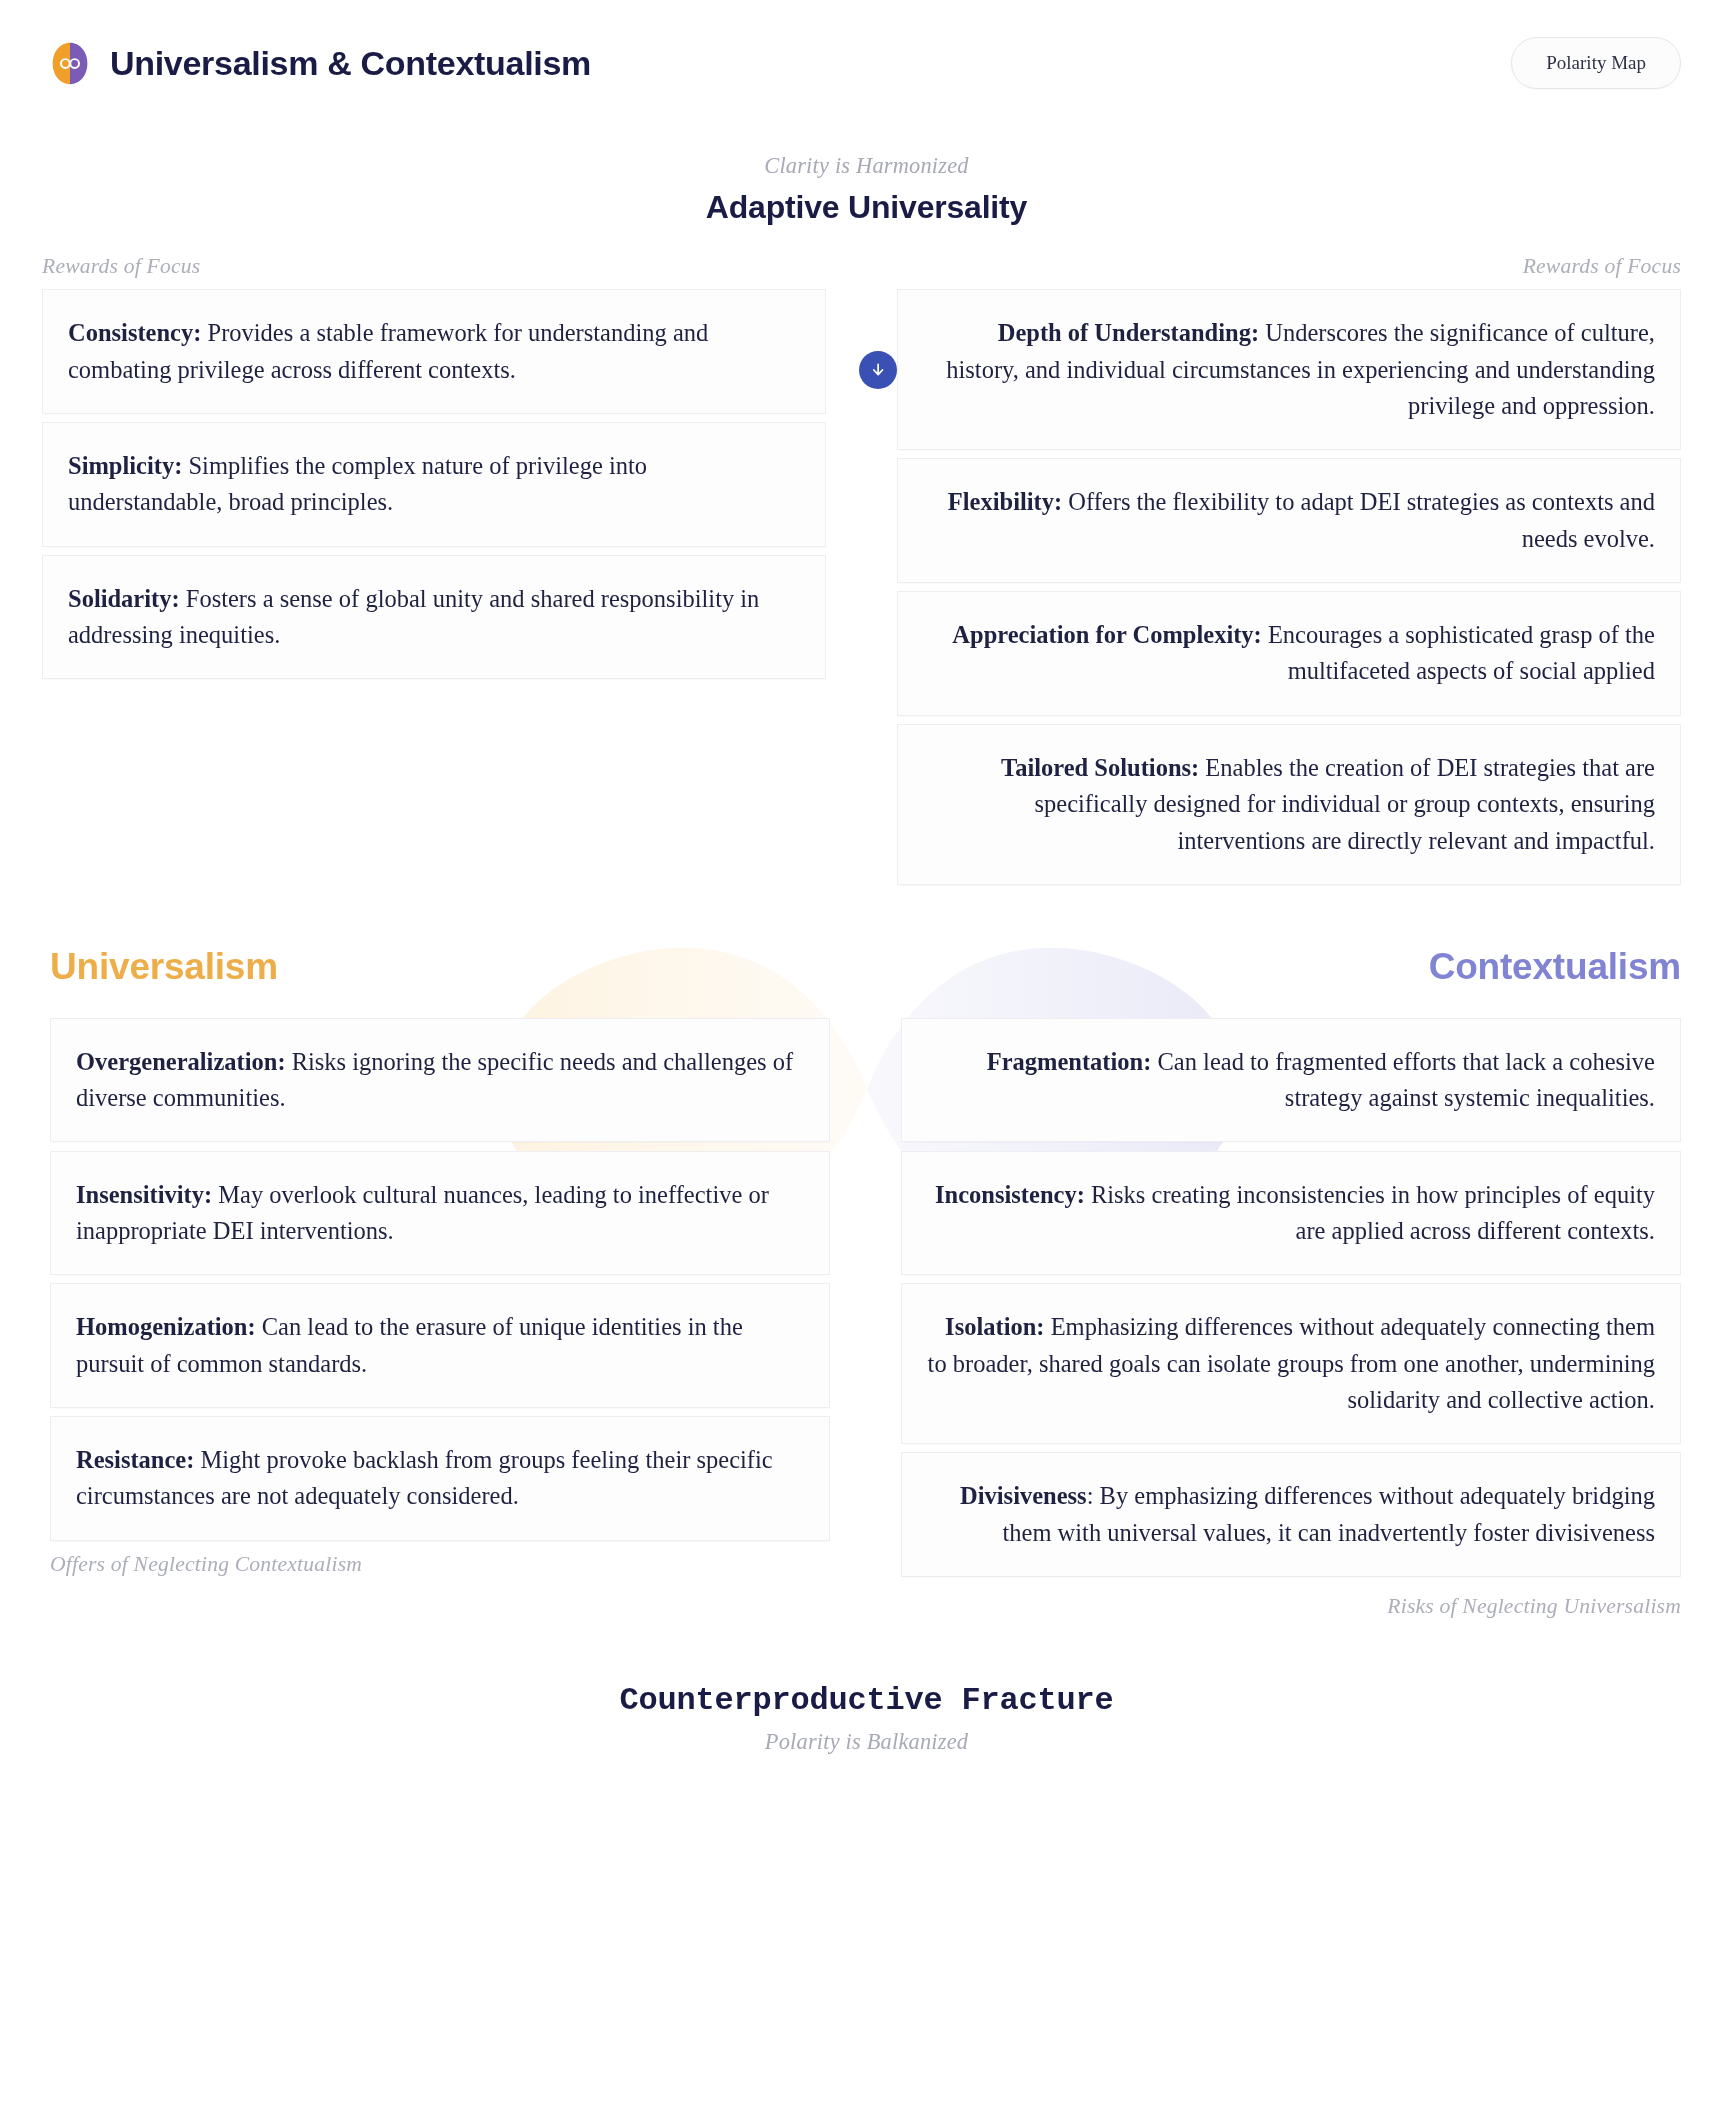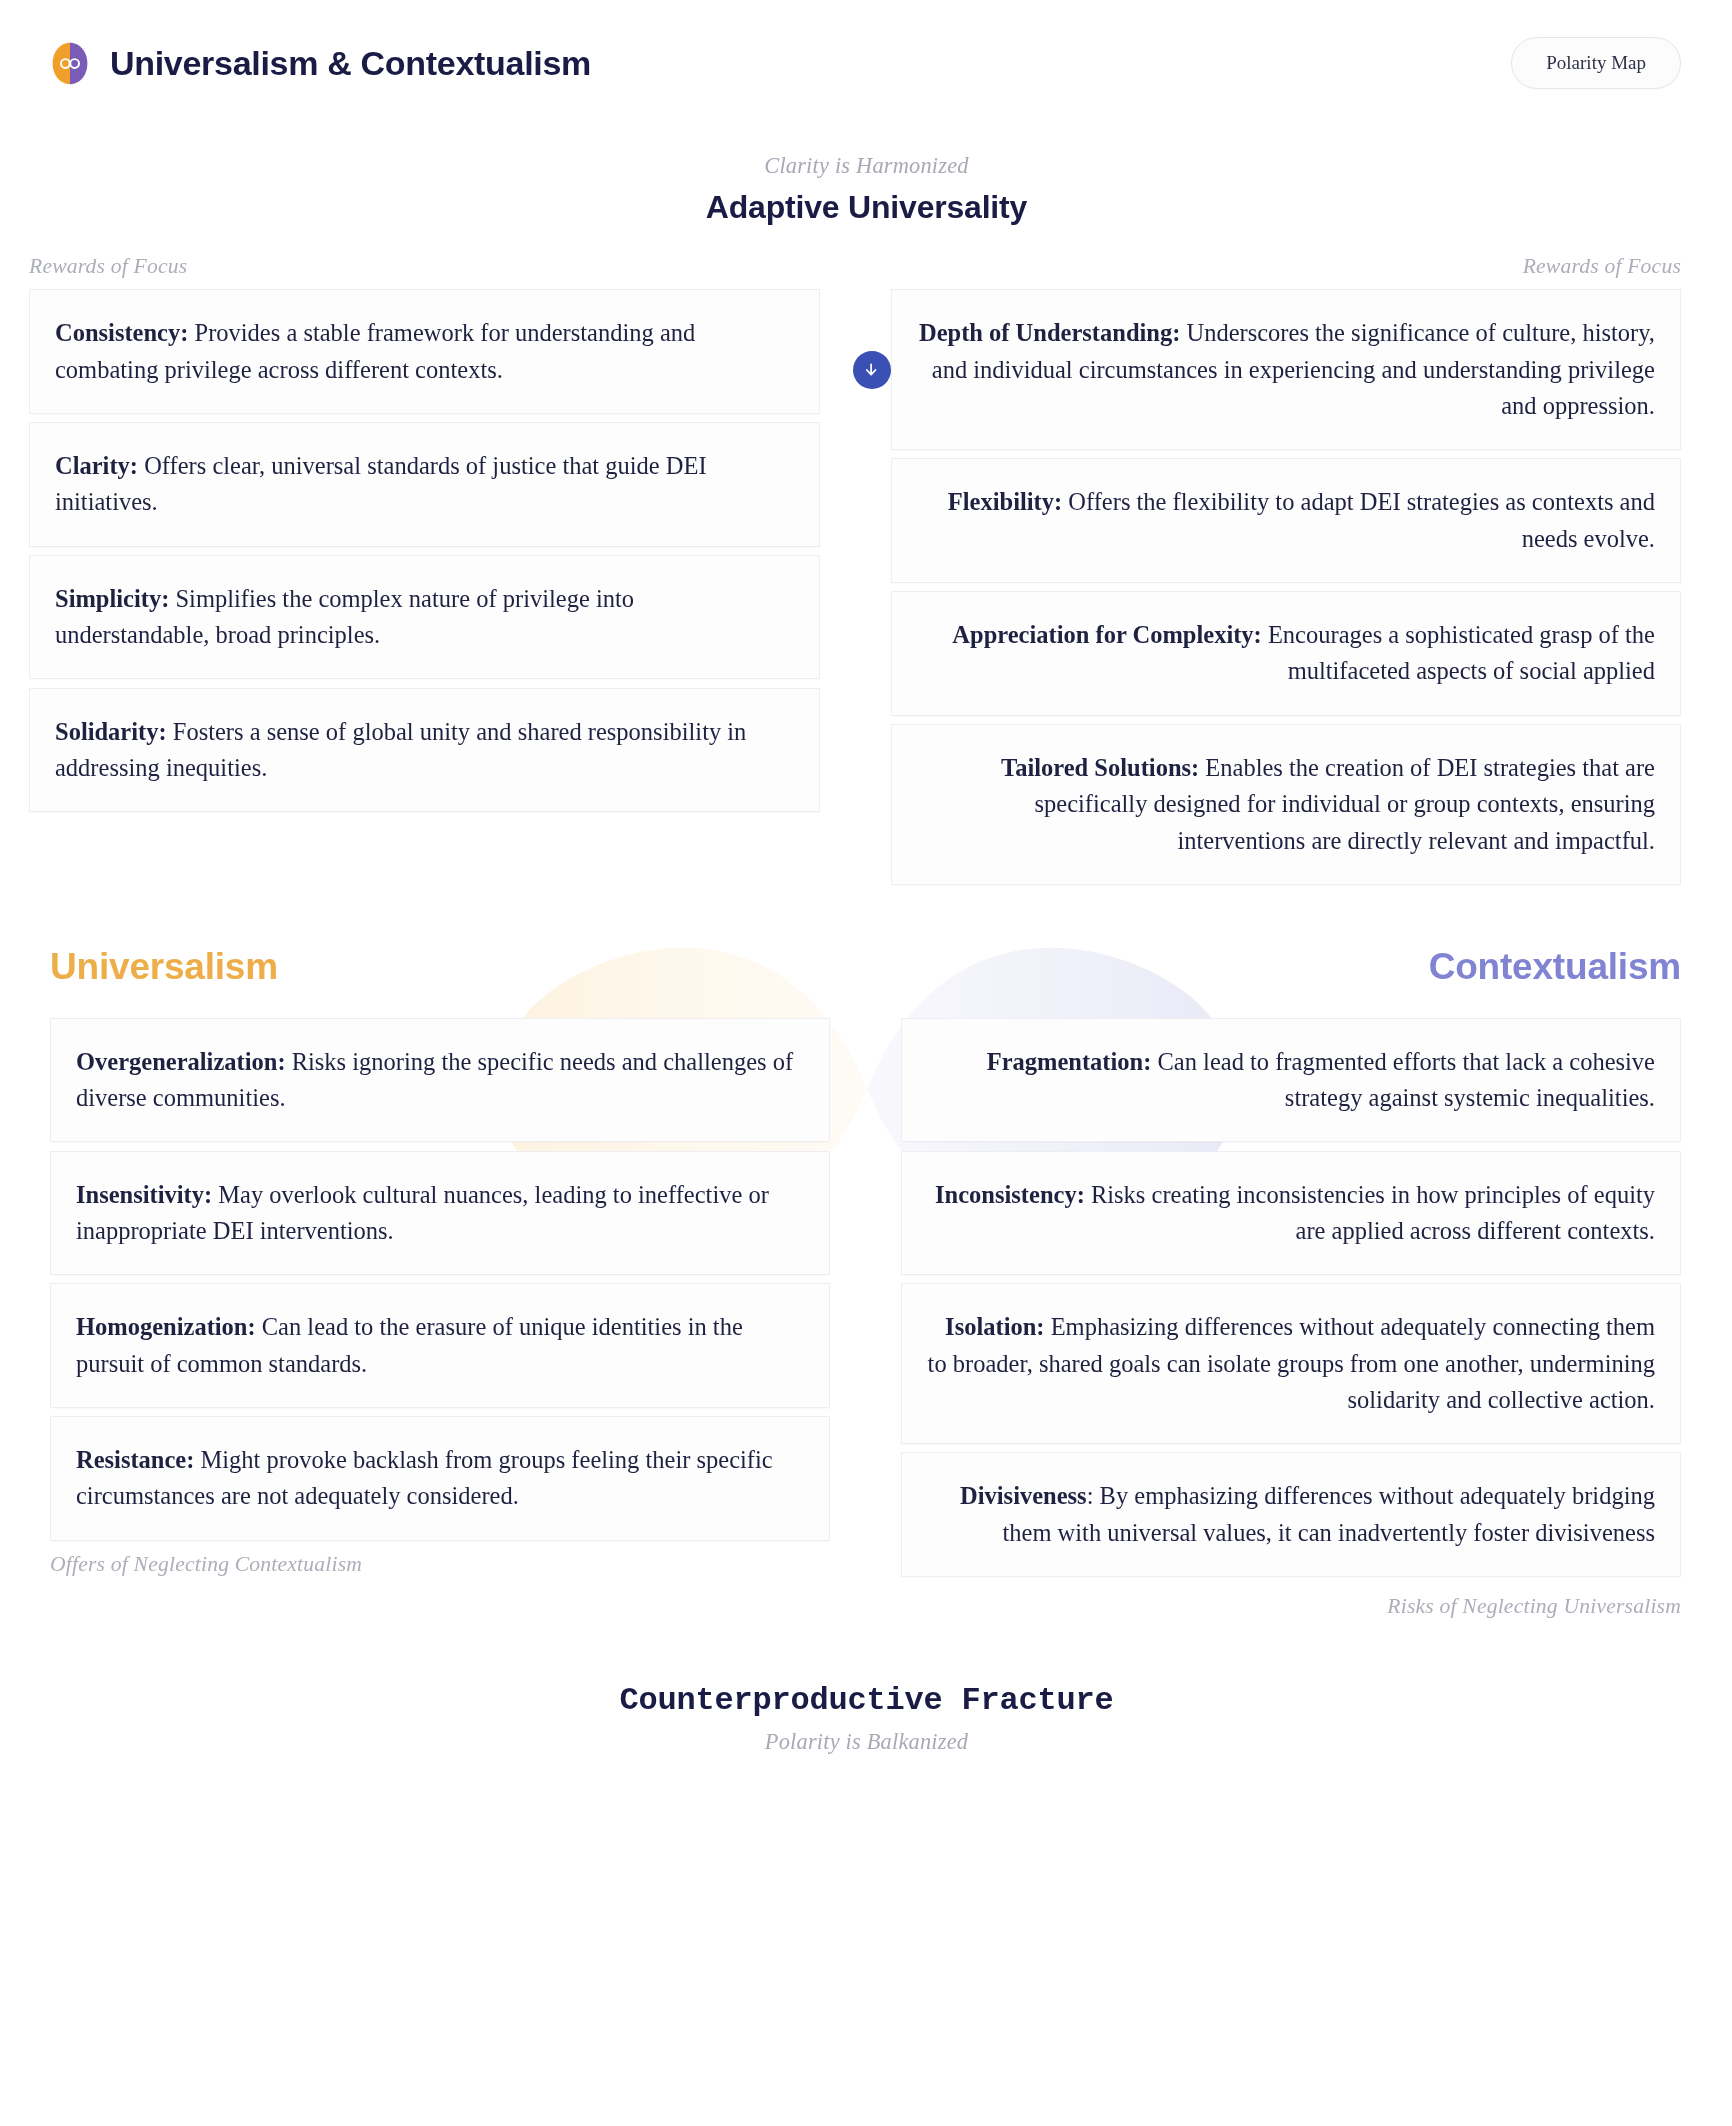--- a/index.html
+++ b/index.html
@@ -89,21 +89,21 @@
     color: #1a1c45;
     margin-top: 10px;
     letter-spacing: -0.2px;
   }
 
   
   #board {
     position: relative;
     z-index: 5;
     margin-top: 28px;
-    padding: 0 52px 0 29px;
+    padding: 0 52px 0 42px;
     display: grid;
     grid-template-columns: 1fr 1fr;
     column-gap: 71px;
   }
   .col { display: flex; flex-direction: column; }
   .col-left  { align-items: stretch; }
   .col-right { align-items: stretch; }
 
   .section-label {
     font-style: italic;
@@ -238,23 +238,20 @@
 
 <div id="board">
 
   <div class="col col-left">
     <div class="section-label label-left">Rewards of Focus</div>
     <div class="card-stack align-left" id="upside-left-stack">
         <div class="card">
           <div class="card-text"><b>Consistency:</b><span> Provides a stable framework for understanding and combating privilege across different contexts.</span></div>
         </div>
         <div class="card">
-          <div class="card-text"><b>Clarity:</b><span> Offers clear, universal standards of justice that guide DEI initiatives.</span></div>
-        </div>
-        <div class="card">
           <div class="card-text"><b>Simplicity:</b><span> Simplifies the complex nature of privilege into understandable, broad principles.</span></div>
         </div>
         <div class="card">
           <div class="card-text"><b>Solidarity:</b><span> Fosters a sense of global unity and shared responsibility in addressing inequities.</span></div>
         </div>
       </div>
   </div>
 
   <div class="col col-right">
     <div class="section-label label-right">Rewards of Focus</div>

